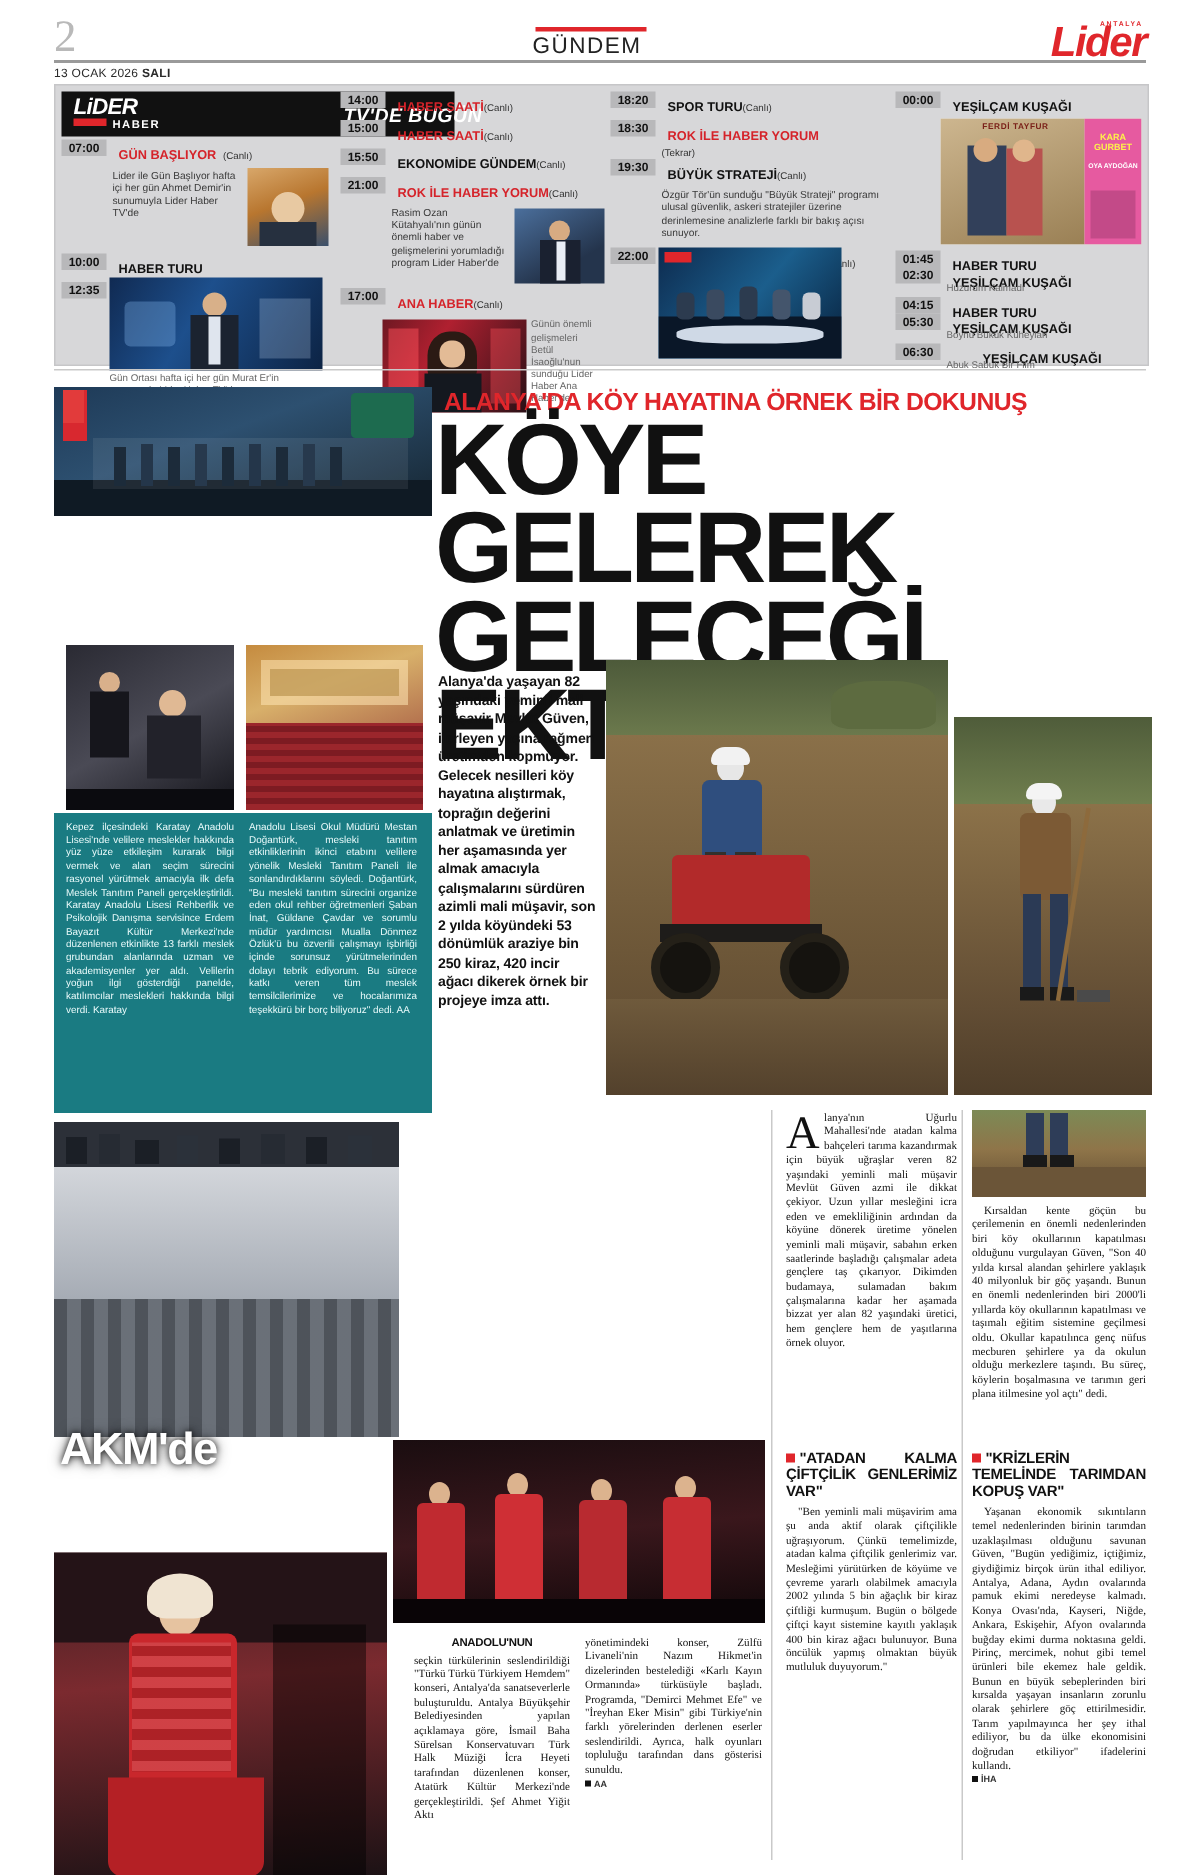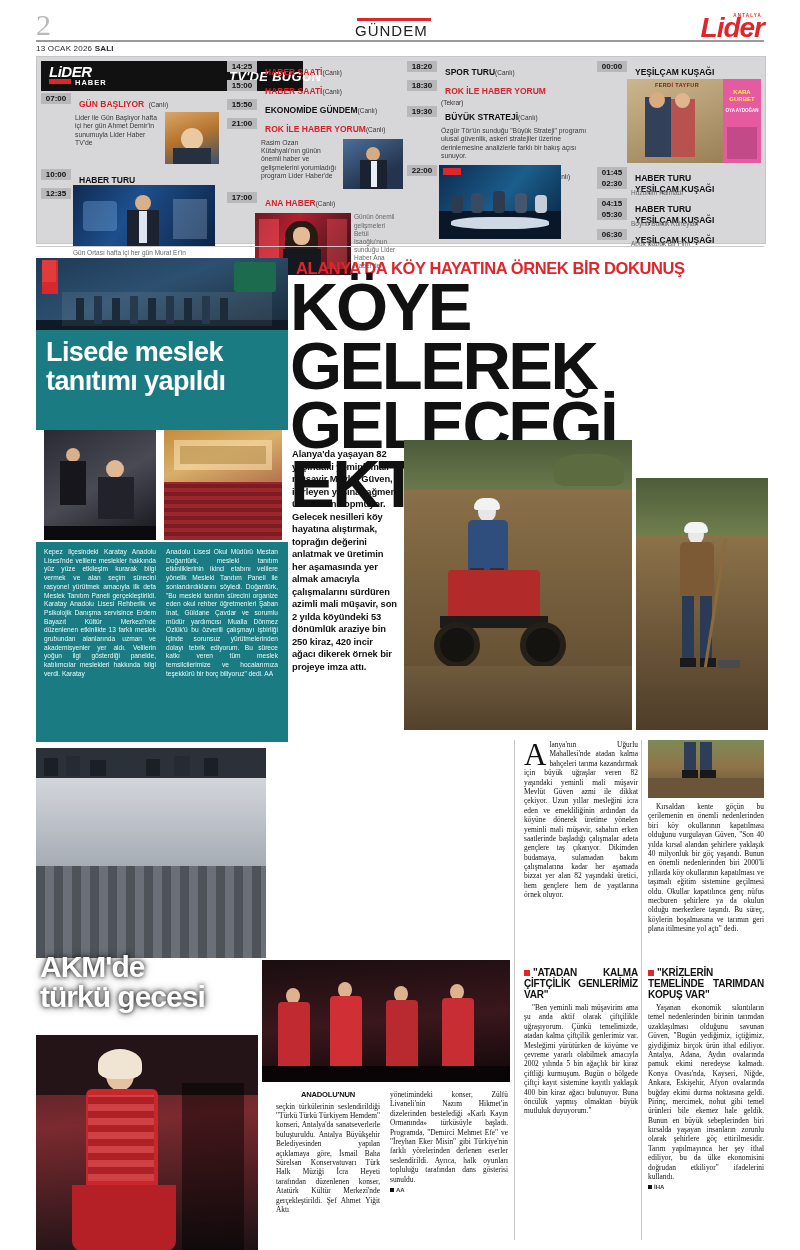--- a/index.html
+++ b/index.html
@@ -146,21 +146,21 @@
         <div style="position:absolute;left:54px;top:25px;width:32px;height:38px;background:#1b2330;"></div>
         <div style="position:absolute;left:66px;top:26px;width:8px;height:32px;background:#dfe5ee;"></div>
         <div style="position:absolute;left:10px;top:16px;width:34px;height:30px;background:rgba(130,180,235,.35);border-radius:4px;"></div>
         <div style="position:absolute;left:100px;top:14px;width:34px;height:40px;background:rgba(200,220,245,.25);"></div>
       </div>
       <div class="tsmall" style="position:absolute;left:32px;top:156px;width:146px;line-height:1.25;">Gün Ortası hafta içi her gün Murat Er'in sunumuyla Lider Haber TV'de</div>
     </div>
 
     <div class="tvcol" style="left:190px;width:176px;top:4px;">
       <div class="tline">
-        <div class="ttime">14:25</div>
+        <div class="ttime">14:00</div>
         <div style="padding-left:4px;"><span class="tprog">HABER SAATİ</span><span class="tlive">(Canlı)</span></div>
       </div>
       <div class="tline">
         <div class="ttime">15:00</div>
         <div style="padding-left:4px;"><span class="tprog">HABER SAATİ</span><span class="tlive">(Canlı)</span></div>
       </div>
       <div class="tline">
         <div class="ttime">15:50</div>
         <div style="padding-left:4px;"><span class="tprog blk">EKONOMİDE GÜNDEM</span><span class="tlive">(Canlı)</span></div>
       </div>
@@ -262,21 +262,21 @@
       <div class="tsmall" style="position:absolute;left:34px;top:128px;">Huzurum Kalmadı</div>
       <div class="tline" style="position:absolute;top:137px;">
         <div class="ttime">04:15</div>
         <div style="padding-left:4px;"><span class="tprog blk">HABER TURU</span></div>
       </div>
       <div class="tline" style="position:absolute;top:148px;">
         <div class="ttime">05:30</div>
         <div style="padding-left:4px;"><span class="tprog blk">YEŞİLÇAM KUŞAĞI</span></div>
       </div>
       <div class="tsmall" style="position:absolute;left:34px;top:159px;">Boynu Bükük Küheylan</div>
-      <div class="tline" style="position:absolute;top:168px;">
+      <div class="tline" style="position:absolute;top:168px;gap:20px;">
         <div class="ttime">06:30</div>
         <div style="padding-left:4px;"><span class="tprog blk">YEŞİLÇAM KUŞAĞI</span></div>
       </div>
       <div class="tsmall" style="position:absolute;left:34px;top:179px;">Abuk Sabuk Bir Film</div>
     </div>
   </div>
 
   <div class="lisede-img ph" style="background:linear-gradient(160deg,#1e3a57 0%,#2d5070 40%,#15242f 100%);">
     <div style="position:absolute;left:6px;top:2px;width:16px;height:34px;background:#d8282f;"></div>
     <div style="position:absolute;left:6px;top:2px;width:14px;height:22px;background:#e23b3b;"></div>
@@ -287,26 +287,20 @@
     <div style="position:absolute;left:76px;top:40px;width:8px;height:26px;background:#1c2b3a;"></div>
     <div style="position:absolute;left:94px;top:38px;width:8px;height:28px;background:#27394d;"></div>
     <div style="position:absolute;left:112px;top:40px;width:8px;height:26px;background:#1c2b3a;"></div>
     <div style="position:absolute;left:130px;top:38px;width:8px;height:28px;background:#24364a;"></div>
     <div style="position:absolute;left:148px;top:40px;width:8px;height:26px;background:#1c2b3a;"></div>
     <div style="position:absolute;left:166px;top:38px;width:8px;height:28px;background:#27394d;"></div>
     <div style="position:absolute;left:184px;top:40px;width:8px;height:26px;background:#1c2b3a;"></div>
     <div style="position:absolute;left:198px;top:4px;width:42px;height:30px;background:#1d6b4f;border-radius:3px;"></div>
   </div>
 
-  <div class="lisede-title">
-    <h2>
-      <span>Lisede meslek</span><br>
-      <span>tanıtımı yapıldı</span>
-    </h2>
-  </div>
 
   <div class="lisede-p1 ph" style="background:linear-gradient(150deg,#2a2a33 0%,#4a4a55 50%,#14141a 100%);">
     <div style="position:absolute;left:22px;top:18px;width:14px;height:14px;border-radius:50%;background:#d9b08b;"></div>
     <div style="position:absolute;left:16px;top:31px;width:26px;height:44px;background:#16161c;"></div>
     <div style="position:absolute;left:62px;top:30px;width:18px;height:18px;border-radius:50%;background:#e0b994;"></div>
     <div style="position:absolute;left:54px;top:47px;width:36px;height:42px;background:#22222a;"></div>
     <div style="position:absolute;left:0;bottom:0;width:112px;height:14px;background:#0b0b0f;"></div>
   </div>
   <div class="lisede-p2 ph" style="background:linear-gradient(160deg,#c58b3f 0%,#d8b06a 30%,#8a2a2e 100%);">
     <div style="position:absolute;left:0;top:52px;width:118px;height:58px;background:#8f2127;"></div>
@@ -392,21 +386,20 @@
     <div style="position:absolute;left:110px;top:11px;width:14px;height:17px;background:#1b1f26;"></div>
     <div style="position:absolute;left:138px;top:8px;width:16px;height:20px;background:#262b33;"></div>
     <div style="position:absolute;left:168px;top:10px;width:14px;height:18px;background:#1b1f26;"></div>
     <div style="position:absolute;left:196px;top:9px;width:16px;height:19px;background:#2b313a;"></div>
     <div style="position:absolute;left:0;top:118px;width:230px;height:92px;background:#5f656e;"></div>
     <div style="position:absolute;left:0;top:118px;width:230px;height:92px;background:repeating-linear-gradient(90deg,rgba(0,0,0,.18) 0 9px,rgba(255,255,255,.07) 9px 18px);"></div>
   </div>
 
   <div class="akm-title">
     <span>AKM'de</span>
-    <span>türkü gecesi</span>
   </div>
 
   <div class="akm-img2 ph" style="background:linear-gradient(175deg,#3d1f22 0%,#7b2a2f 40%,#1c1215 100%);">
     <div style="position:absolute;left:0;top:0;width:222px;height:60px;background:#241317;"></div>
     <div style="position:absolute;left:70px;top:24px;width:28px;height:32px;border-radius:50%;background:#e6c3a0;"></div>
     <div style="position:absolute;left:62px;top:14px;width:44px;height:30px;border-radius:50% 50% 30% 30%;background:#f0e4d2;"></div>
     <div style="position:absolute;left:50px;top:54px;width:72px;height:100px;background:#c9272c;border-radius:6px 6px 0 0;"></div>
     <div style="position:absolute;left:36px;top:150px;width:104px;height:66px;background:#b42025;border-radius:0 0 10px 10px;"></div>
     <div style="position:absolute;left:52px;top:60px;width:66px;height:86px;background:repeating-linear-gradient(0deg,rgba(255,255,255,.12) 0 7px,rgba(0,0,0,.14) 7px 14px);"></div>
     <div style="position:absolute;left:146px;top:48px;width:62px;height:168px;background:rgba(0,0,0,.45);"></div>

